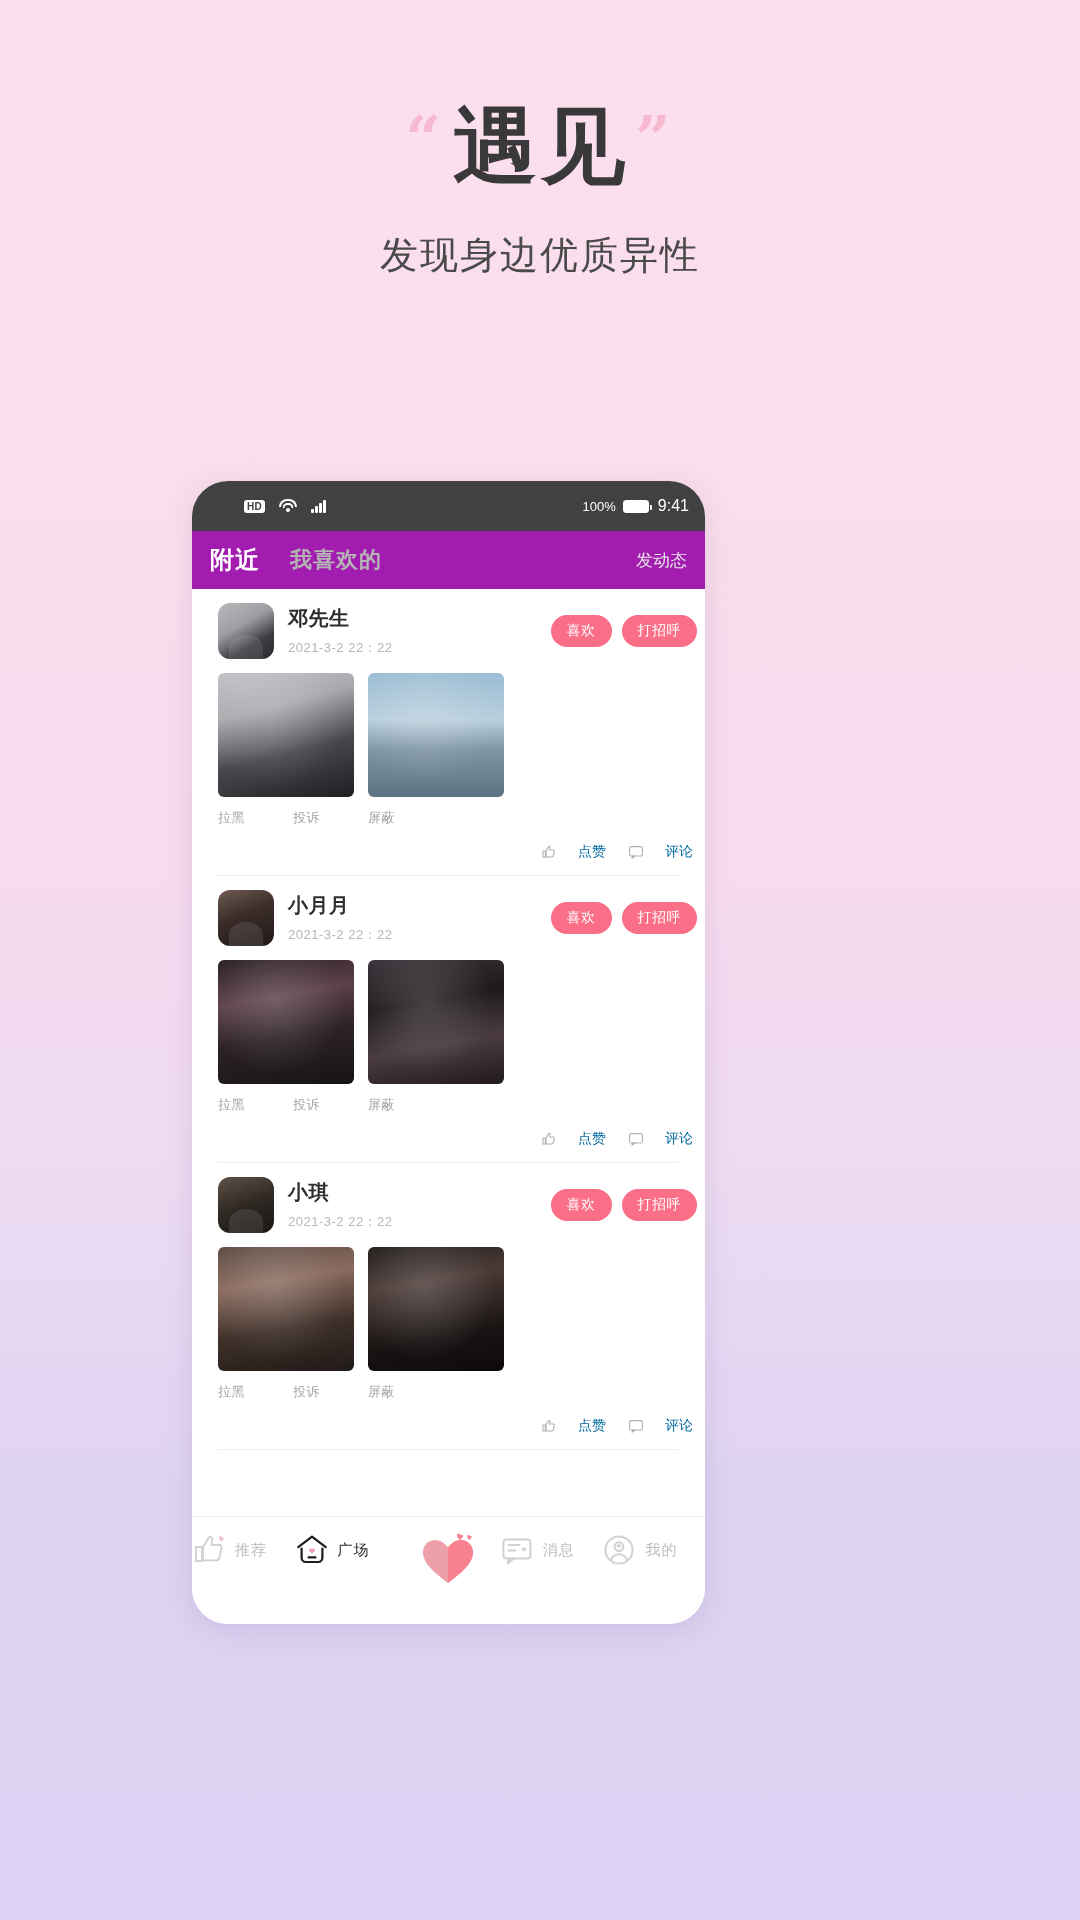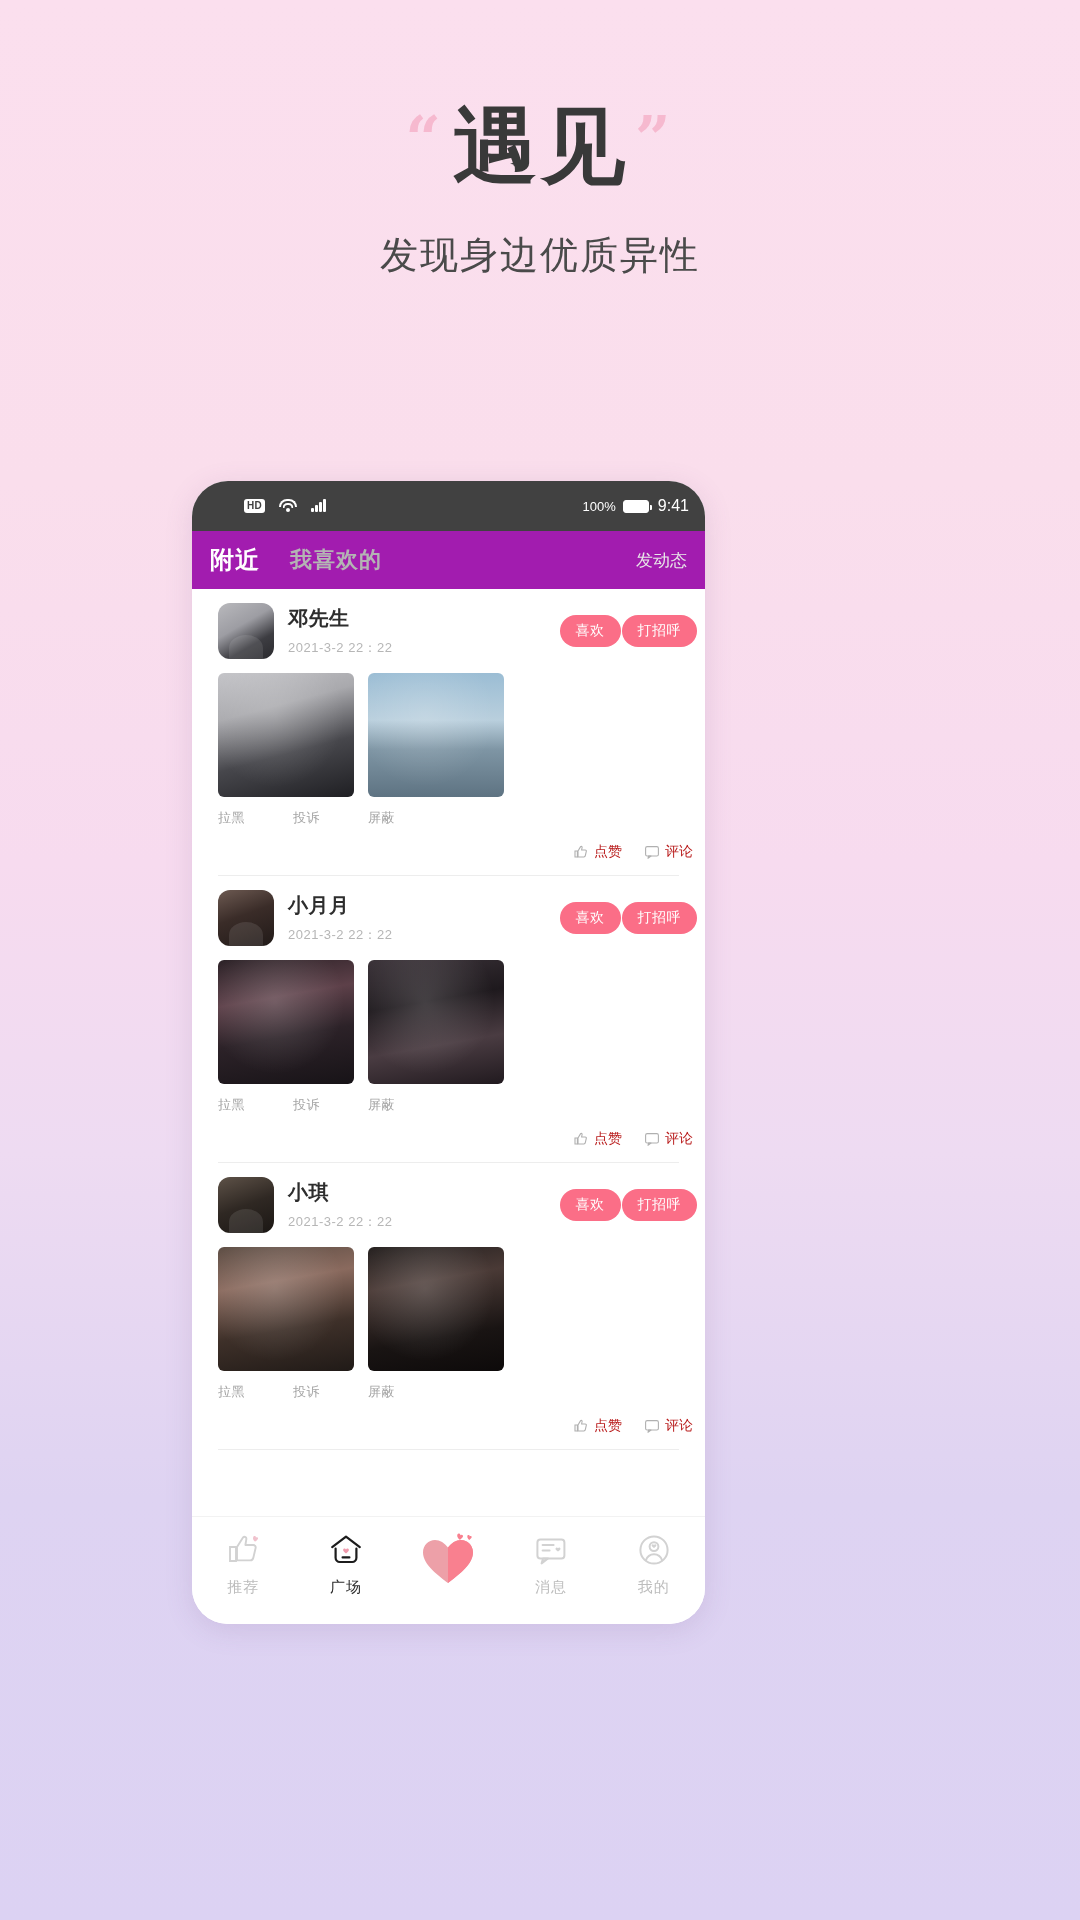--- a/index.html
+++ b/index.html
@@ -43,21 +43,21 @@
     overflow: hidden;
     display: flex; flex-direction: column;
   }
 
   
   .statusbar {
     height: 50px; background: #414141; color: #fff;
     display: flex; align-items: center; padding: 0 16px;
     font-size: 15px; flex: none;
   }
-  .sb-left  { display: flex; gap: 14px; padding-left: 36px; }
+  .sb-left  { display: flex; align-items: center; gap: 14px; padding-left: 36px; }
   .sb-right { display: flex; align-items: center; gap: 7px; margin-left: auto; }
   .hd-badge {
     background: #fff; color: #414141; font-size: 10px; font-weight: bold;
     border-radius: 3px; padding: 1px 3px; line-height: 1.1; letter-spacing: .3px;
   }
   .wifi { width: 18px; height: 14px; position: relative; }
   .wifi i {
     position: absolute; left: 50%; transform: translateX(-50%);
     border: 2px solid #fff; border-bottom: none;
     border-top-left-radius: 40px; border-top-right-radius: 40px;
@@ -108,21 +108,21 @@
   .av-p2 { background: linear-gradient(160deg,#6d5a52 0%,#3a2c28 45%,#211a18 100%); }
   .av-p3 { background: linear-gradient(160deg,#5e5248 0%,#2f2823 50%,#1b1714 100%); }
   .avatar::after {
     content:''; position:absolute; left:50%; bottom:-2px; transform:translateX(-50%);
     width:34px; height:26px; border-radius:50% 50% 0 0;
     background: rgba(255,255,255,0.10);
   }
   .post-meta { margin-left: 14px; }
   .post-name { font-size: 20px; font-weight: bold; color: #2d2d2d; letter-spacing: .5px; }
   .post-time { font-size: 13px; color: #b6b6b6; margin-top: 7px; letter-spacing: .5px; }
-  .post-btns { margin-left: auto; display: flex; gap: 1px; }
+  .post-btns { margin-left: auto; display: flex; gap: 10px; }
   .pill {
     background: #fb6e87; color: #fff; font-size: 14px;
     border-radius: 20px; padding: 7px 16px; white-space: nowrap;
     letter-spacing: .5px; border: none;
   }
 
   .photos { display: flex; gap: 14px; margin-top: 14px; }
   .photo { width: 136px; height: 124px; border-radius: 6px; overflow: hidden; position: relative; }
   .ph-1 { background: linear-gradient(165deg,#c4c4c8 0%,#a9a9ad 30%,#47474c 62%,#1f1f23 100%); }
   .ph-2 { background: linear-gradient(180deg,#9bbdd4 0%,#b9cfdd 38%,#7e95a4 62%,#5e7382 100%); }
@@ -135,31 +135,31 @@
     background: radial-gradient(ellipse at 42% 34%, rgba(255,255,255,.17), transparent 62%);
   }
 
   .post-links { display: flex; gap: 48px; margin-top: 12px; }
   .post-links span { font-size: 13px; color: #a5a5a5; letter-spacing: .5px; }
 
   .post-footer {
     display: flex; justify-content: flex-end; gap: 22px;
     margin-top: 16px; padding-right: 4px;
   }
-  .pf-item { display: flex; align-items: center; gap: 5px; font-size: 14px; color: #b91c1c; }
+  .pf-item { display: flex; align-items: center; gap: 21px; font-size: 14px; color: #0369a1; }
   .pf-item svg { display: block; }
 
   
   .tabbar {
     height: 108px; background: #fff; flex: none;
     display: flex; align-items: flex-start; padding-top: 14px;
     position: relative; border-top: 1px solid #f2f2f2;
   }
   .tb-item {
-    flex: 1; display: flex; flex-direction: column;
+    flex: 1; display: flex; flex-direction: row;
     align-items: center; gap: 9px;
   }
   .tb-label { font-size: 15px; color: #bdbdbd; letter-spacing: 1px; }
   .tb-item.active .tb-label { color: #2d2d2d; }
   .tb-icon { height: 38px; display: flex; align-items: center; justify-content: center; }
   .tb-center { flex: 1; display: flex; justify-content: center; align-items: flex-start; }
   .heart-fab { position: relative; width: 62px; height: 56px; }
 </style>
 </head>
 <body>

